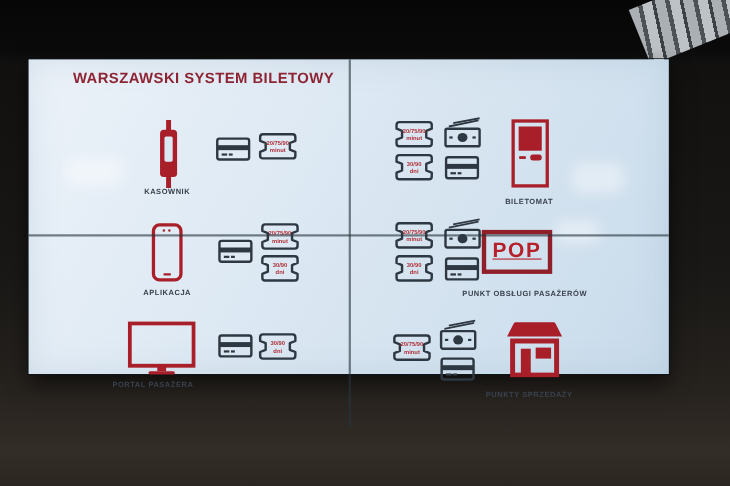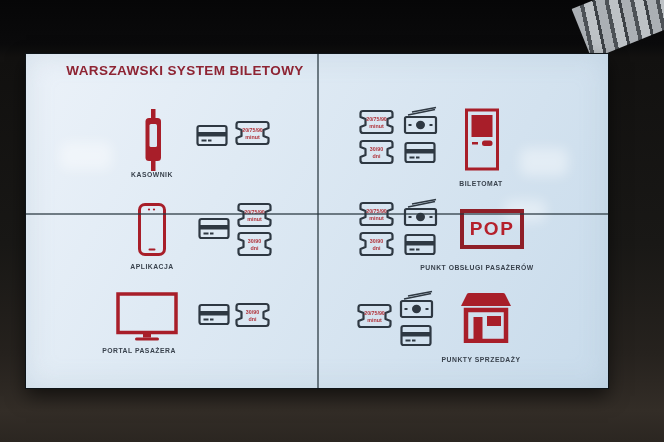--- a/index.html
+++ b/index.html
@@ -2,21 +2,21 @@
 <html style="--accent-red: #a81e29; --title-red: #8e2433; --pop-red: #b5202b; --pop-border: #8f1f28; --ticket-red: #b03038; --navy: #2e3842; --navy-dark: #1f2a36; --label-color: #39424d; --screen-fill: #dbe7f2;"><head>
 <meta charset="utf-8">
 <style>
   html,body{margin:0;padding:0;background:#000;}
   .stage{position:relative;width:664px;height:442px;overflow:hidden;
          font-family:"Liberation Sans",sans-serif;
          background:linear-gradient(180deg,#060607 0%,#0a0a0b 10%,#121110 13%,#191816 55%,#26221e 80%,#332d27 93%,#2b2621 100%);}
   .ceiling-light{position:absolute;right:-16px;top:-12px;width:102px;height:54px;
          transform:rotate(-22deg);opacity:.92;
          background:repeating-linear-gradient(100deg,#b9bec3 0 9px,#53585d 9px 13px,#cdd2d6 13px 22px,#41464b 22px 25px);}
-  .screen{position:absolute;left:26px;top:54px;width:582px;height:334px;
+  .screen{position:absolute;left:26px;top:54px;width:582px;height:286px;
          background:linear-gradient(120deg,#ecf2f9 0%,#dfeaf4 35%,#d3e2ef 70%,#c8dbeb 100%);
          box-shadow:0 0 0 1px #0e1418,0 8px 18px rgba(0,0,0,.6),inset 0 0 28px rgba(150,175,195,.28);}
   .reflect{position:absolute;background:rgba(255,255,255,.4);border-radius:8px;filter:blur(6px);}
   .bezel{position:absolute;background:rgba(38,54,62,.62);z-index:6;}
   .bezel-v{left:291px;top:0;width:2px;height:334px;}
   .bezel-h{left:0;top:159px;width:582px;height:2px;}
   .abs{position:absolute;}
   .title-left{left:20px;top:9px;width:278px;text-align:center;
          font-size:13.5px;font-weight:bold;letter-spacing:.4px;color:var(--title-red);}
   .title-right{left:334px;top:14px;width:260px;text-align:center;
@@ -196,21 +196,21 @@
       </svg>
     </div>
     <div class="abs" style="left:378px;top:177px;">
       <svg width="32" height="26" viewBox="0 0 32 26">
         <rect class="stroke-navy" stroke-width="2.2" x="1.5" y="4" width="29" height="19" rx="2"></rect>
         <rect class="fill-navy" x="1.5" y="10" width="29" height="4.5"></rect>
         <rect class="fill-navy" x="5.5" y="17.5" width="5" height="2"></rect>
         <rect class="fill-navy" x="12" y="17.5" width="3.5" height="2"></rect>
       </svg>
     </div>
-    <div class="abs pop-sign" style="left:434px;top:155px;">POP</div>
+    <div class="abs pop-sign" style="left:412px;top:155px;text-decoration:underline;">POP</div>
     <div class="abs row-label" style="left:361px;top:210px;width:180px;">PUNKT OBSŁUGI PASAŻERÓW</div>
 
     <div class="abs ticket" style="left:328px;top:248px;">
       <svg width="41" height="28" viewBox="0 0 41 28">
         <path class="stroke-navy" stroke-width="2.2" stroke-linejoin="round" d="M7 3 H34 Q36.5 3 36.5 5.5 V9 L31.5 11 V17 L36.5 19 V22.5 Q36.5 25 34 25 H7 Q4.5 25 4.5 22.5 V19 L9.5 17 V11 L4.5 9 V5.5 Q4.5 3 7 3 Z"></path>
         <text x="20.5" y="12.5">20/75/90</text>
         <text x="20.5" y="19.5">minut</text>
       </svg>
     </div>
     <div class="abs" style="left:373px;top:236px;">

